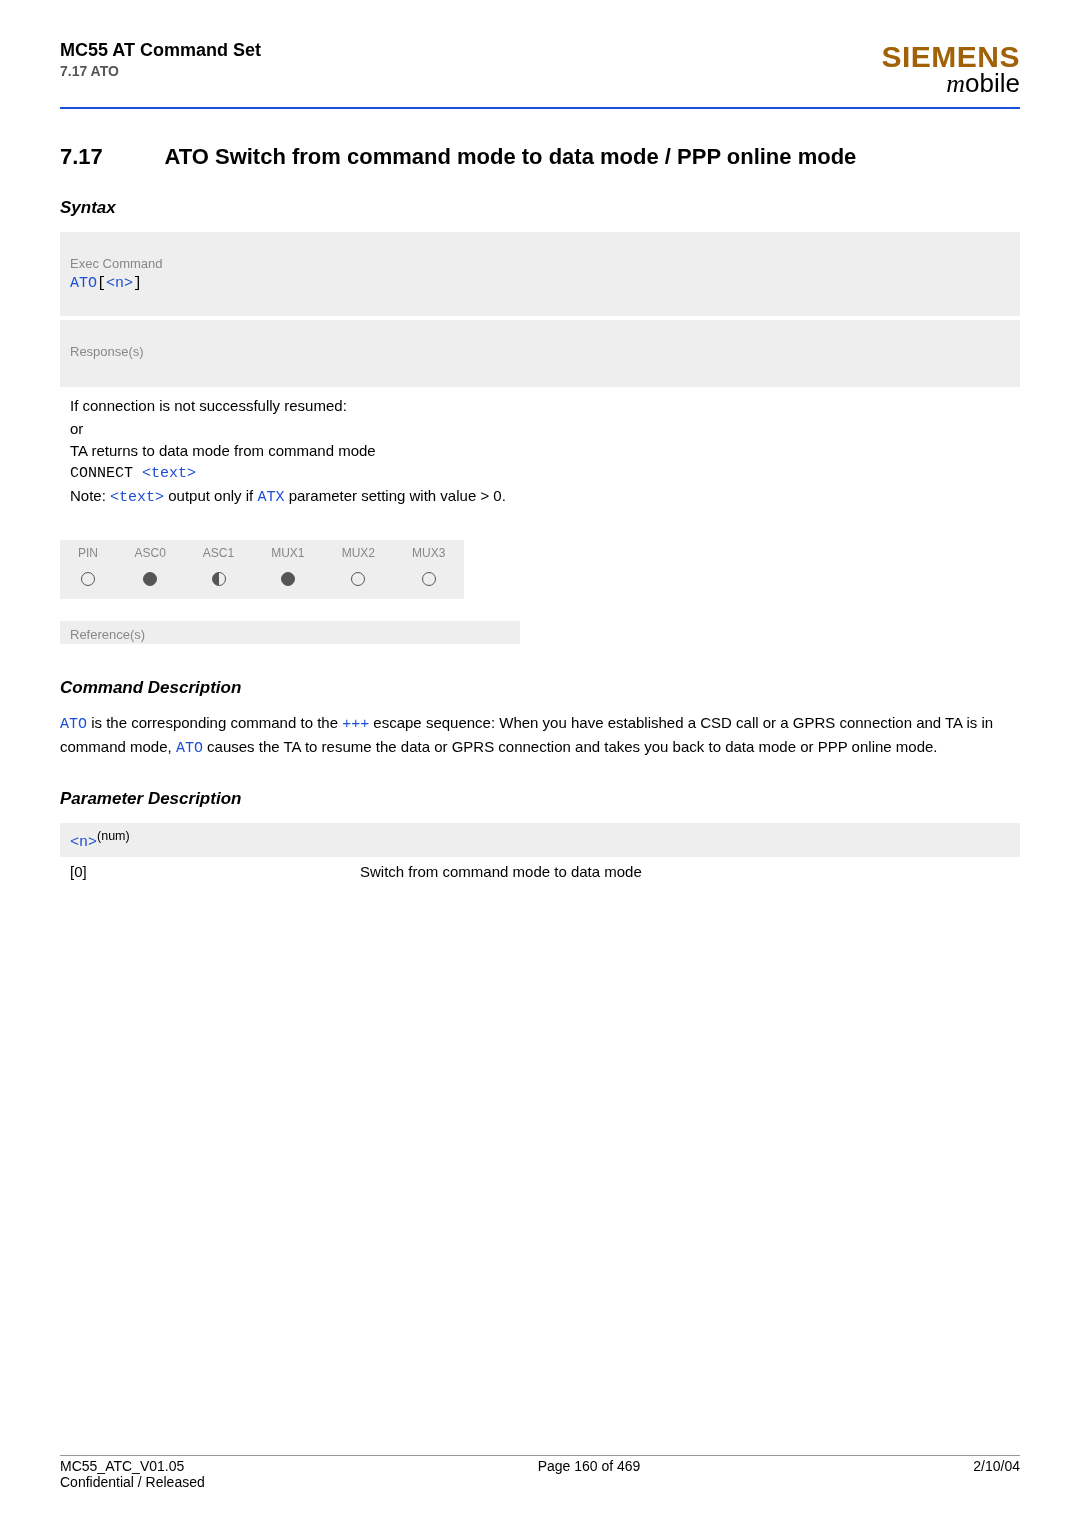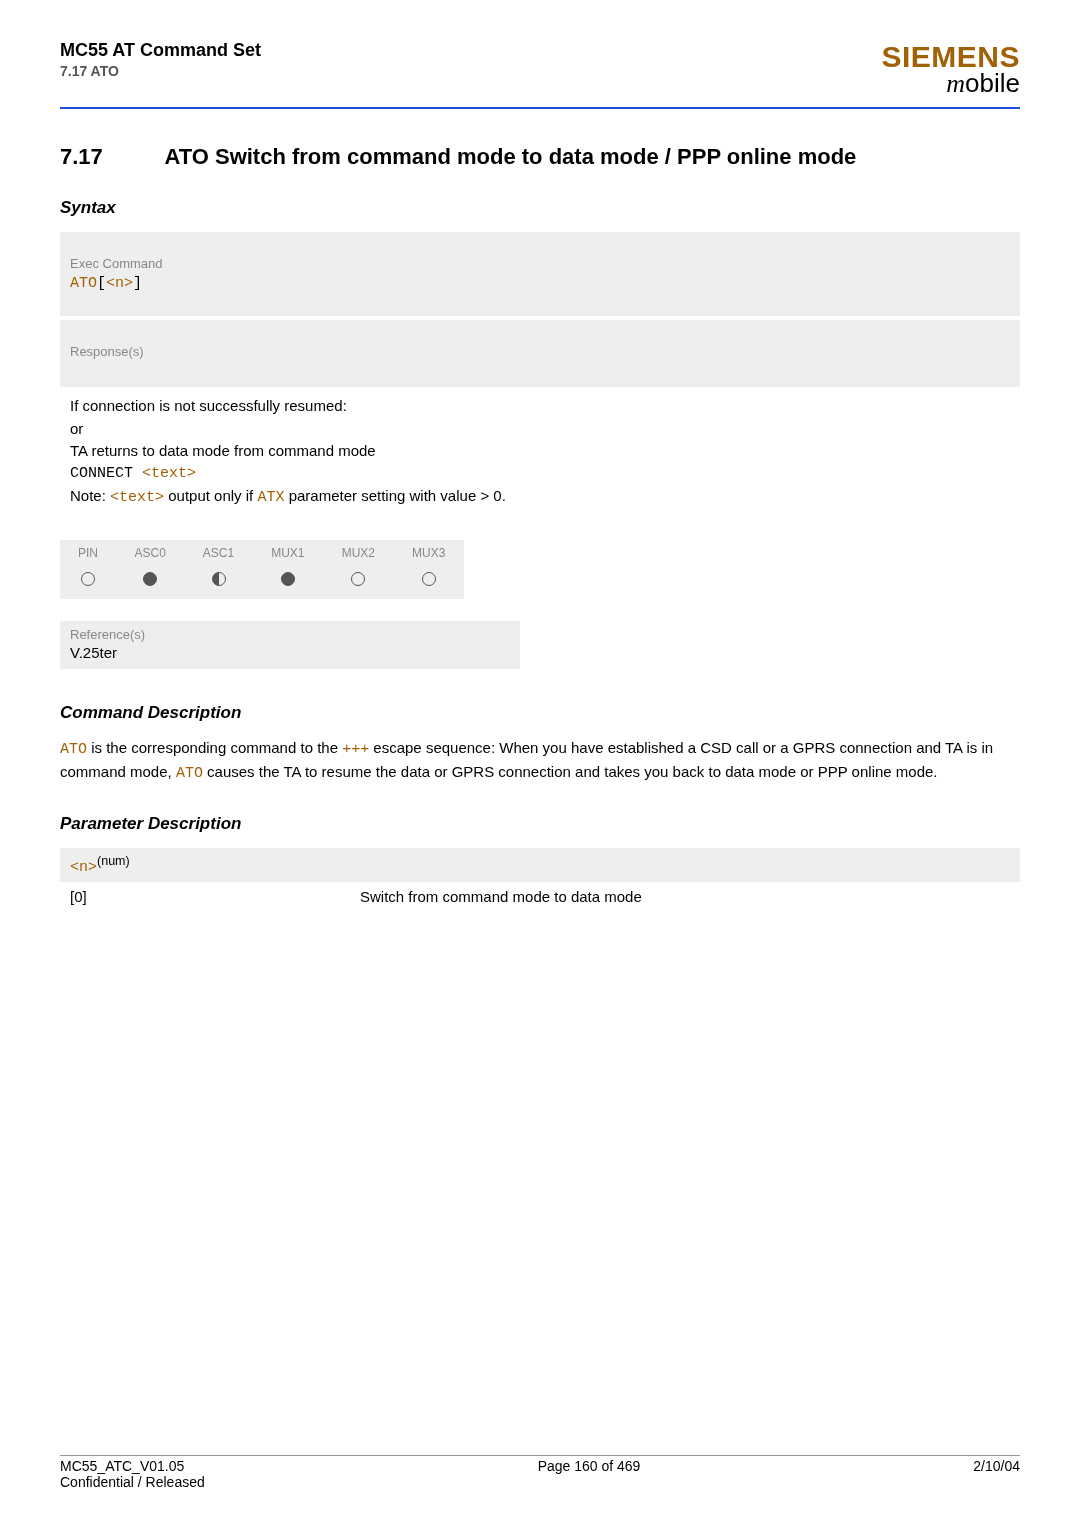--- a/index.html
+++ b/index.html
@@ -78,21 +78,21 @@
       background: #eeeeee;
       padding: 24px 10px;
       font-size: 15px;
     }
     .grey-box-header {
       color: #888;
       font-size: 13px;
       margin-bottom: 4px;
     }
     .mono { font-family: "Courier New", monospace; }
-    .code-blue { color: #a16207; margin-top: 28px; }
+    .code-blue { color: #1d4ed8; margin-top: 28px; }
     .white-box {
       padding: 8px 10px;
       font-size: 15px;
       line-height: 1.5;
     }
     .indicator-table {
       background: #eeeeee;
       margin-top: 22px;
       border-collapse: collapse;
       font-size: 12px;
@@ -229,21 +229,20 @@
       <td><span class="circle-half"></span></td>
       <td><span class="circle-full"></span></td>
       <td><span class="circle-open"></span></td>
       <td><span class="circle-open"></span></td>
     </tr>
   </tbody>
     </table>
 
   <div class="ref-box">
     <div class="ref-header">Reference(s)</div>
-    <div class="ref-value">V.25ter</div>
   </div>
 
   <div class="subheading" style="margin-top:34px;">Command Description</div>
   <div class="body-text">
     <span class="mono code-blue">ATO</span><span> is the corresponding command to the </span><span class="mono code-blue">+++</span><span> escape sequence: When you have established a CSD call or a GPRS connection and TA is in command mode, </span><span class="mono code-blue">ATO</span><span> causes the TA to resume the data or GPRS connection and takes you back to data mode or PPP online mode.</span>
   </div>
 
   <div class="subheading" style="margin-top:28px;">Parameter Description</div>
   <div class="param-box">
     <span class="mono code-blue">&lt;n&gt;</span><sup>(num)</sup>

